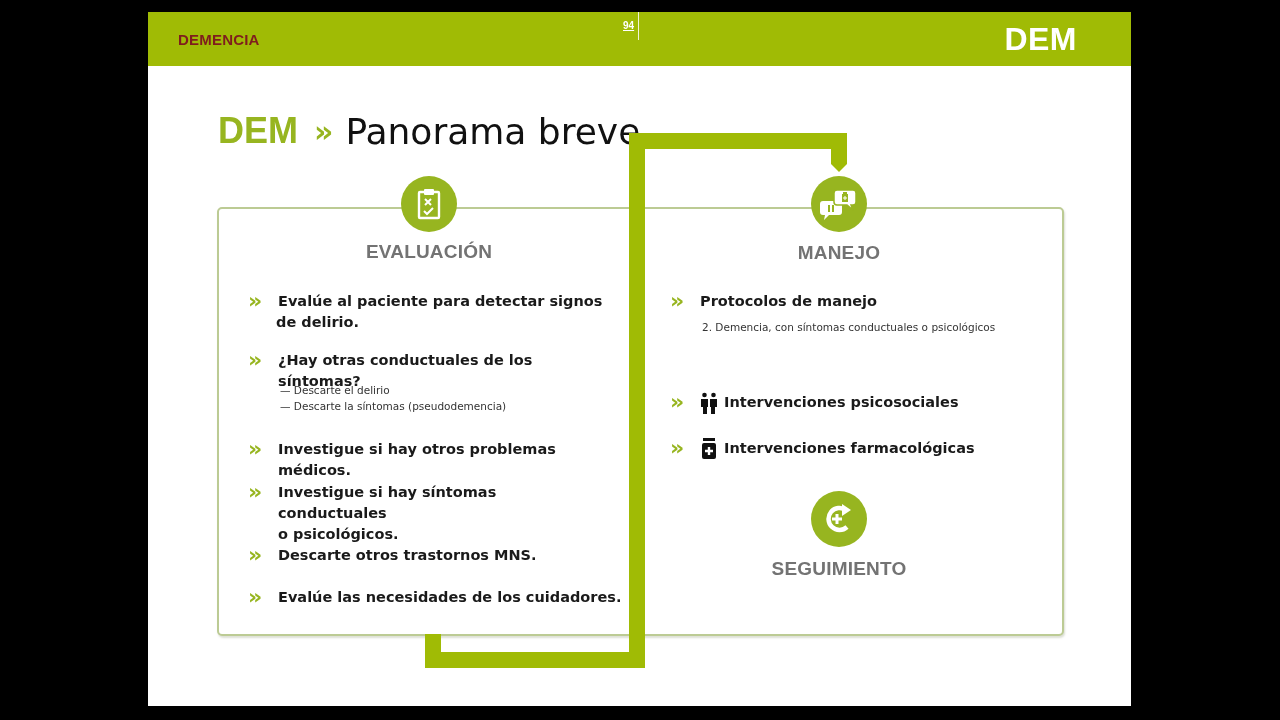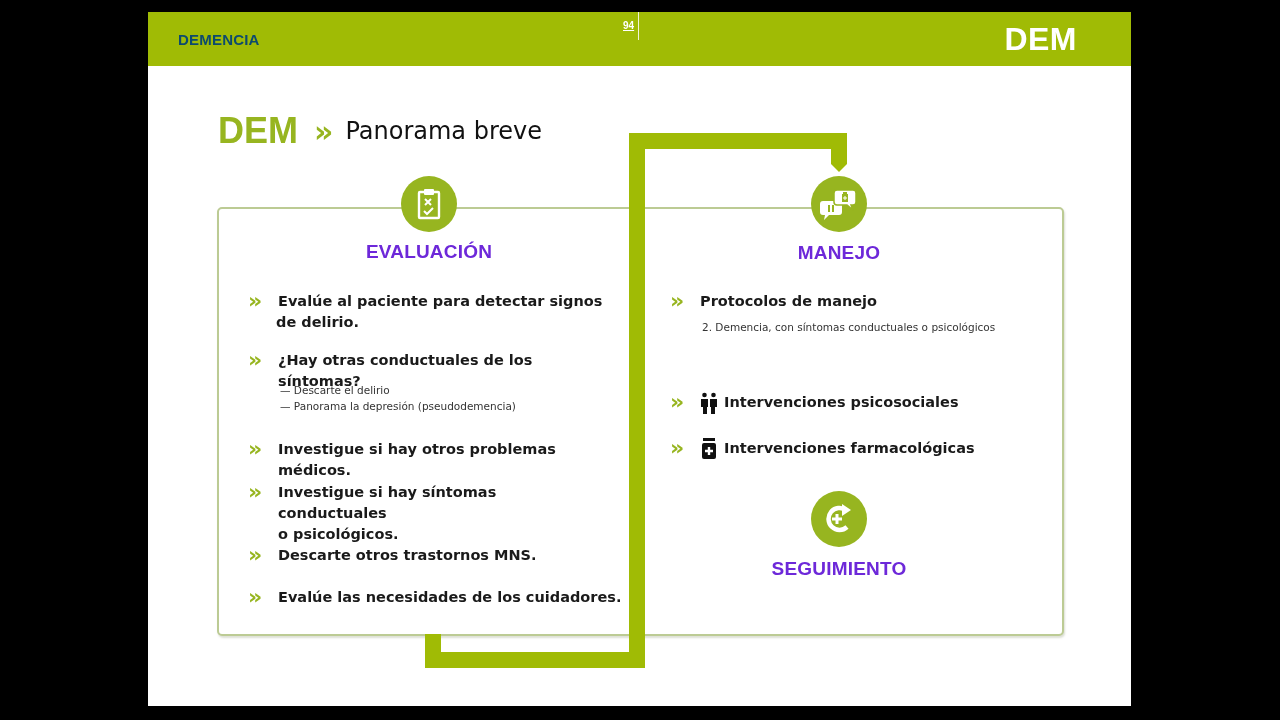--- a/index.html
+++ b/index.html
@@ -10,21 +10,21 @@
     }
     .slide {
       position: absolute; left: 148px; top: 12px; width: 983px; height: 694px;
       background: #ffffff; overflow: hidden;
     }
     .header-bar {
       position: absolute; left: 0; top: 0; width: 983px; height: 54px;
       background: #a0bb05;
     }
     .header-left {
-      position: absolute; left: 30px; top: 19px; color: #0c4a6e;
+      position: absolute; left: 30px; top: 19px; color: #7f1d1d;
       font-family: "Liberation Sans", sans-serif; font-weight: bold; font-size: 15px;
       letter-spacing: 0.2px;
     }
     .page-num {
       position: absolute; left: 475px; top: 8px; color: #fff;
       font-family: "Liberation Sans", sans-serif; font-weight: bold; font-size: 10px; text-decoration: underline;
     }
     .page-divider {
       position: absolute; left: 490px; top: 0; width: 1px; height: 28px; background: #f1f5d6;
     }
@@ -33,35 +33,35 @@
       font-family: "Liberation Sans", sans-serif; font-weight: bold; font-size: 32px;
       letter-spacing: 0.5px;
     }
     .title {
       position: absolute; left: 70px; top: 98px; font-size: 34px;
       font-family: "DejaVu Sans", sans-serif; white-space: nowrap;
       display: flex; align-items: center;
     }
     .title .dem { color: #97b520; font-weight: bold; font-family: "Liberation Sans", sans-serif; font-size: 36px; }
     .title .sep { color: #97b520; font-weight: bold; margin: 0 12px 0 16px; font-size: 30px; }
-    .title .main { color: #111; font-family: "DejaVu Sans", sans-serif; font-size: 24px; }
+    .title .main { color: #111; font-family: "DejaVu Sans", sans-serif; font-size: 36px; }
 
     .content-box {
       position: absolute; left: 69px; top: 195px; width: 843px; height: 425px;
       border: 2px solid #bccb94; border-radius: 5px; background: #fff;
       box-shadow: 1px 2px 2px rgba(120,130,90,0.25);
     }
     .connector { position: absolute; left: 0; top: 0; width: 983px; height: 694px; pointer-events: none; }
 
     .icon-circle {
       position: absolute; width: 56px; height: 56px; border-radius: 50%;
       background: #97b520; display: flex; align-items: center; justify-content: center;
     }
     .section-title {
-      position: absolute; color: #6d28d9; font-weight: bold;
+      position: absolute; color: #737373; font-weight: bold;
       font-family: "Liberation Sans", sans-serif; font-size: 19px; text-align: center;
       letter-spacing: 0.2px;
     }
     .item {
       position: absolute; display: flex; align-items: flex-start;
       font-family: "DejaVu Sans", sans-serif; color: #1a1a1a; font-size: 14.5px; font-weight: bold;
       line-height: 21px;
     }
     .chev {
       color: #97b520; font-weight: bold; font-size: 22px; line-height: 20px;
@@ -118,21 +118,21 @@
       <span style="margin-left:-2px;">de delirio.</span>
     </span>
   </div>
 
   <div class="item" style="left:100px; top:338px; width:360px;">
     <span class="chev">»</span>
     <span>¿Hay otras conductuales de los síntomas?</span>
   </div>
   <div class="sub" style="left:132px; top:370px;">
     <div>— Descarte el delirio</div>
-    <div>— Panorama la depresión (pseudodemencia)</div>
+    <div>— Descarte la síntomas (pseudodemencia)</div>
   </div>
 
   <div class="item" style="left:100px; top:427px; width:380px;">
     <span class="chev">»</span>
     <span>Investigue si hay otros problemas médicos.</span>
   </div>
 
   <div class="item" style="left:100px; top:470px; width:360px;">
     <span class="chev">»</span>
     <span>

